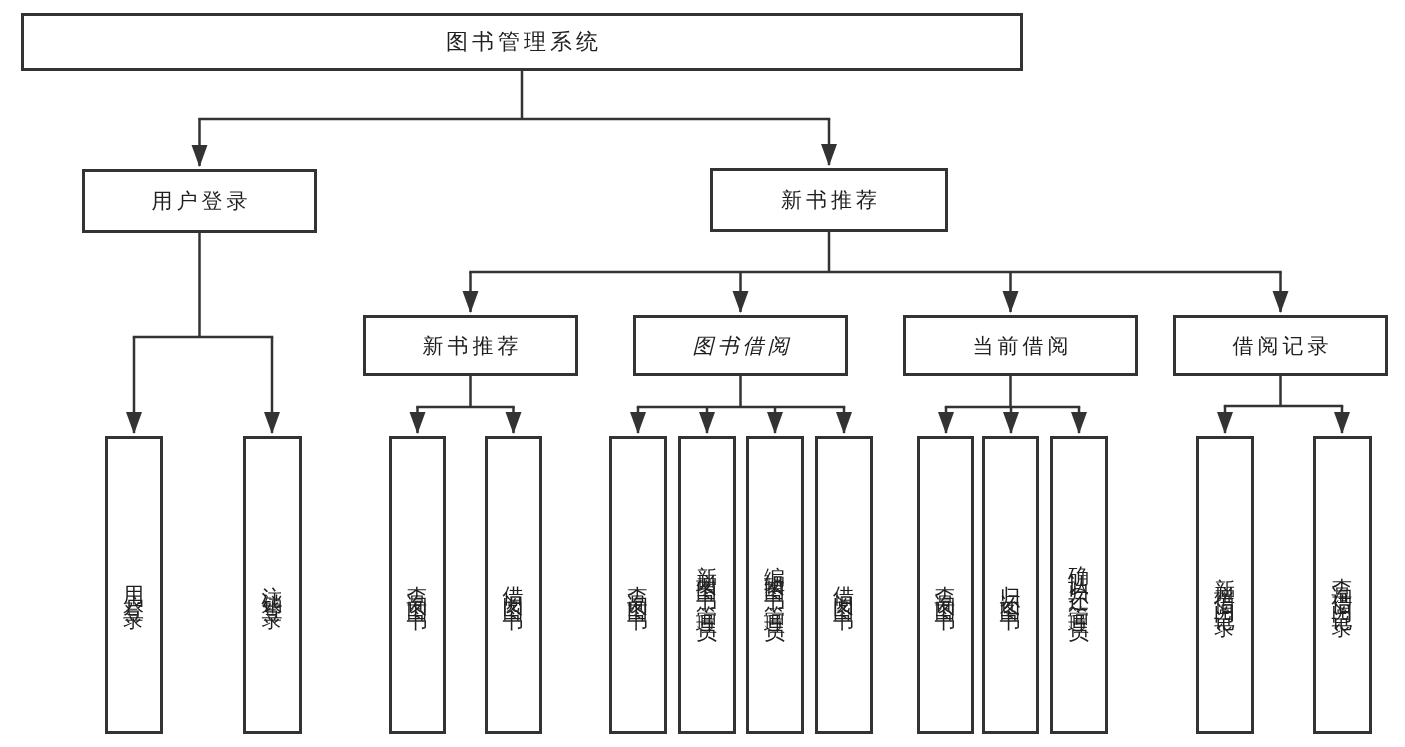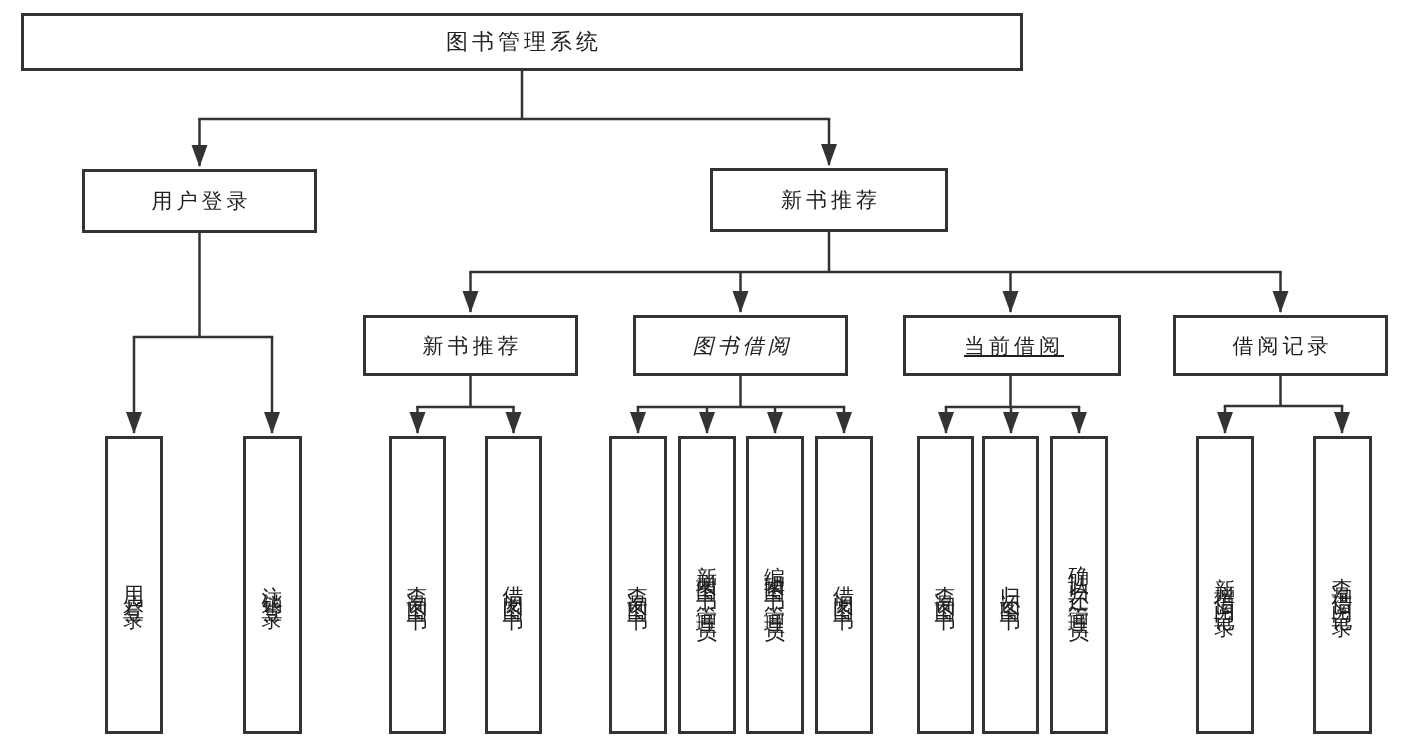--- a/index.html
+++ b/index.html
@@ -43,21 +43,21 @@
     line-height: 1.1;
   }
 
   
   .b-root { left: 21px;  top: 13px;  width: 1002px; height: 58px; }
   .b-user { left: 82px;  top: 169px; width: 235px;  height: 64px; }
   .b-mgmt { left: 710px; top: 168px; width: 238px;  height: 64px; }
 
   .b-l30 { left: 363px;  top: 315px; width: 215px; height: 61px; }
   .b-l31 { left: 633px;  top: 315px; width: 215px; height: 61px; font-style: italic; }
-  .b-l32 { left: 903px;  top: 315px; width: 218px; height: 61px; text-decoration: underline; }
+  .b-l32 { left: 903px;  top: 315px; width: 235px; height: 61px; }
   .b-l33 { left: 1173px; top: 315px; width: 215px; height: 61px; }
 
   .leaf { top: 436px; height: 298px; width: 58px; }
   .b-a0 { left: 105px; }
   .b-a1 { left: 243px; width: 59px; }
   .b-b0 { left: 389px; width: 57px; }
   .b-b1 { left: 485px; width: 57px; }
   .b-c0 { left: 609px; }
   .b-c1 { left: 678px; }
   .b-c2 { left: 746px; }

